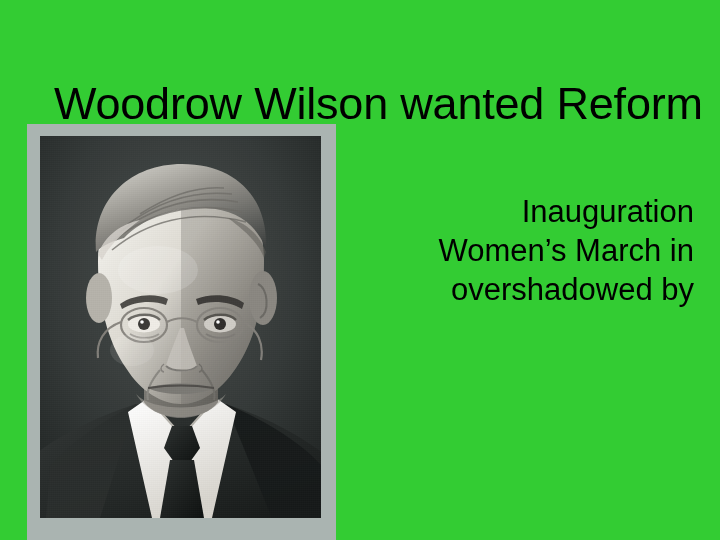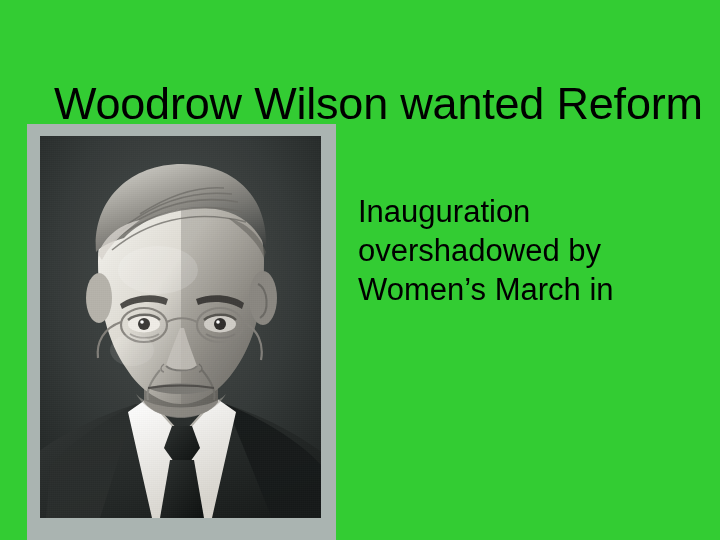--- a/index.html
+++ b/index.html
@@ -37,21 +37,21 @@
     letter-spacing: -0.2px;
     white-space: nowrap;
   }
 
   
   #body-text {
     position: absolute;
     left: 358px;
     top: 192px;
     width: 336px;
-    text-align: left;
+    text-align: right;
     font-family: "Liberation Sans", sans-serif;
     font-size: 31px;
     line-height: 39px;
     color: #000000;
   }
   #body-text .body-line {
     display: block;
     white-space: nowrap;
   }
 
@@ -229,17 +229,17 @@
         <ellipse cx="118" cy="134" rx="40" ry="24" fill="#ffffff" opacity="0.16"></ellipse>
 
         <rect x="0" y="0" width="281" height="382" fill="none"></rect>
       </svg>
       <div id="grain"></div>
     </div>
   </div>
 
   <div id="body-text">
     <span class="body-line">Inauguration</span>
+    <span class="body-line">Women’s March in</span>
     <span class="body-line">overshadowed by</span>
-    <span class="body-line">Women’s March in</span>
   </div>
 
 </div>
 
 </body></html>

